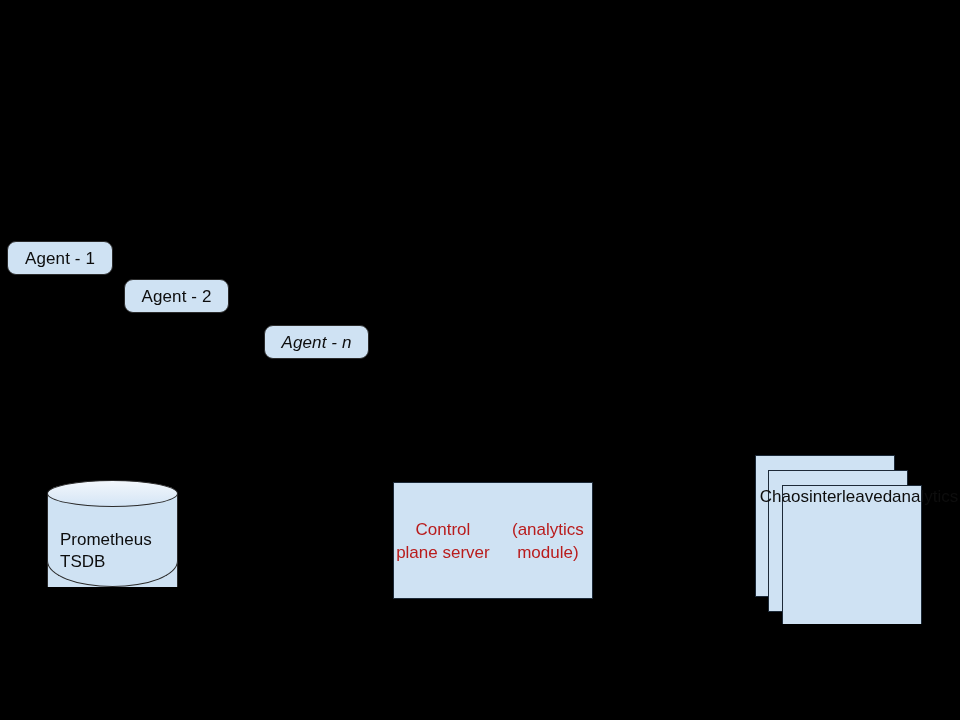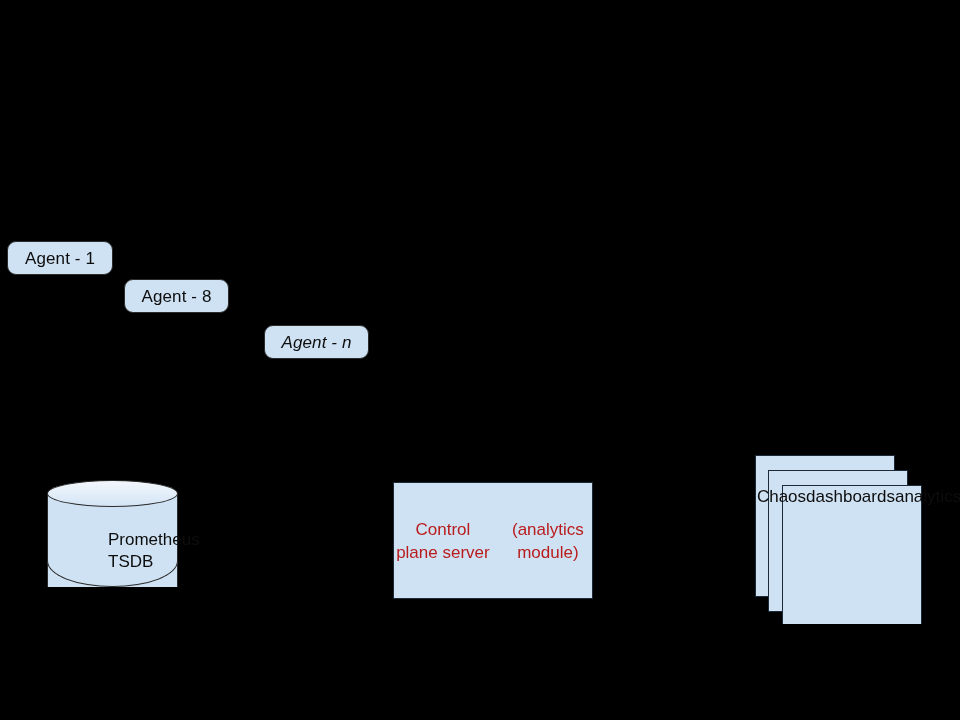--- a/index.html
+++ b/index.html
@@ -87,21 +87,20 @@
     height: 98px;
     display: flex;
     flex-direction: column;
     align-items: flex-start;
     justify-content: center;
     padding-left: 13px;
     box-sizing: border-box;
     color: #0d0d0d;
     font-size: 17px;
     line-height: 22px;
-    margin-left: 48px;
   }
 
   
   #control-plane {
     position: absolute;
     left: 393px;
     top: 482px;
     width: 200px;
     height: 117px;
     box-sizing: border-box;
@@ -166,21 +165,21 @@
 </head>
 <body>
 
 <div id="canvas">
 
   <div id="agent-1" class="agent-box">
     <span>Agent - 1</span>
   </div>
 
   <div id="agent-2" class="agent-box">
-    <span>Agent - 8</span>
+    <span>Agent - 2</span>
   </div>
 
   <div id="agent-n" class="agent-box">
     <span>Agent - n</span>
   </div>
 
   <div id="cylinder">
     <div class="cyl-body"></div>
     <div class="cyl-bottom"></div>
     <div class="cyl-top"></div>
@@ -199,18 +198,18 @@
     <line x1="0" y1="16" x2="160" y2="16" stroke="#000000" stroke-width="1.4"></line>
     <polygon points="153,9 170,16 153,23" fill="#000000"></polygon>
   </svg>
 
   <div id="dashboards">
     <div class="sheet sheet-back"></div>
     <div class="sheet sheet-middle"></div>
     <div class="sheet sheet-front"></div>
     <div class="sheet-front-label">
       <span>Chaos</span>
-      <span>dashboards</span>
+      <span>interleaved</span>
       <span>analytics</span>
     </div>
   </div>
 
 </div>
 
 </body></html>

